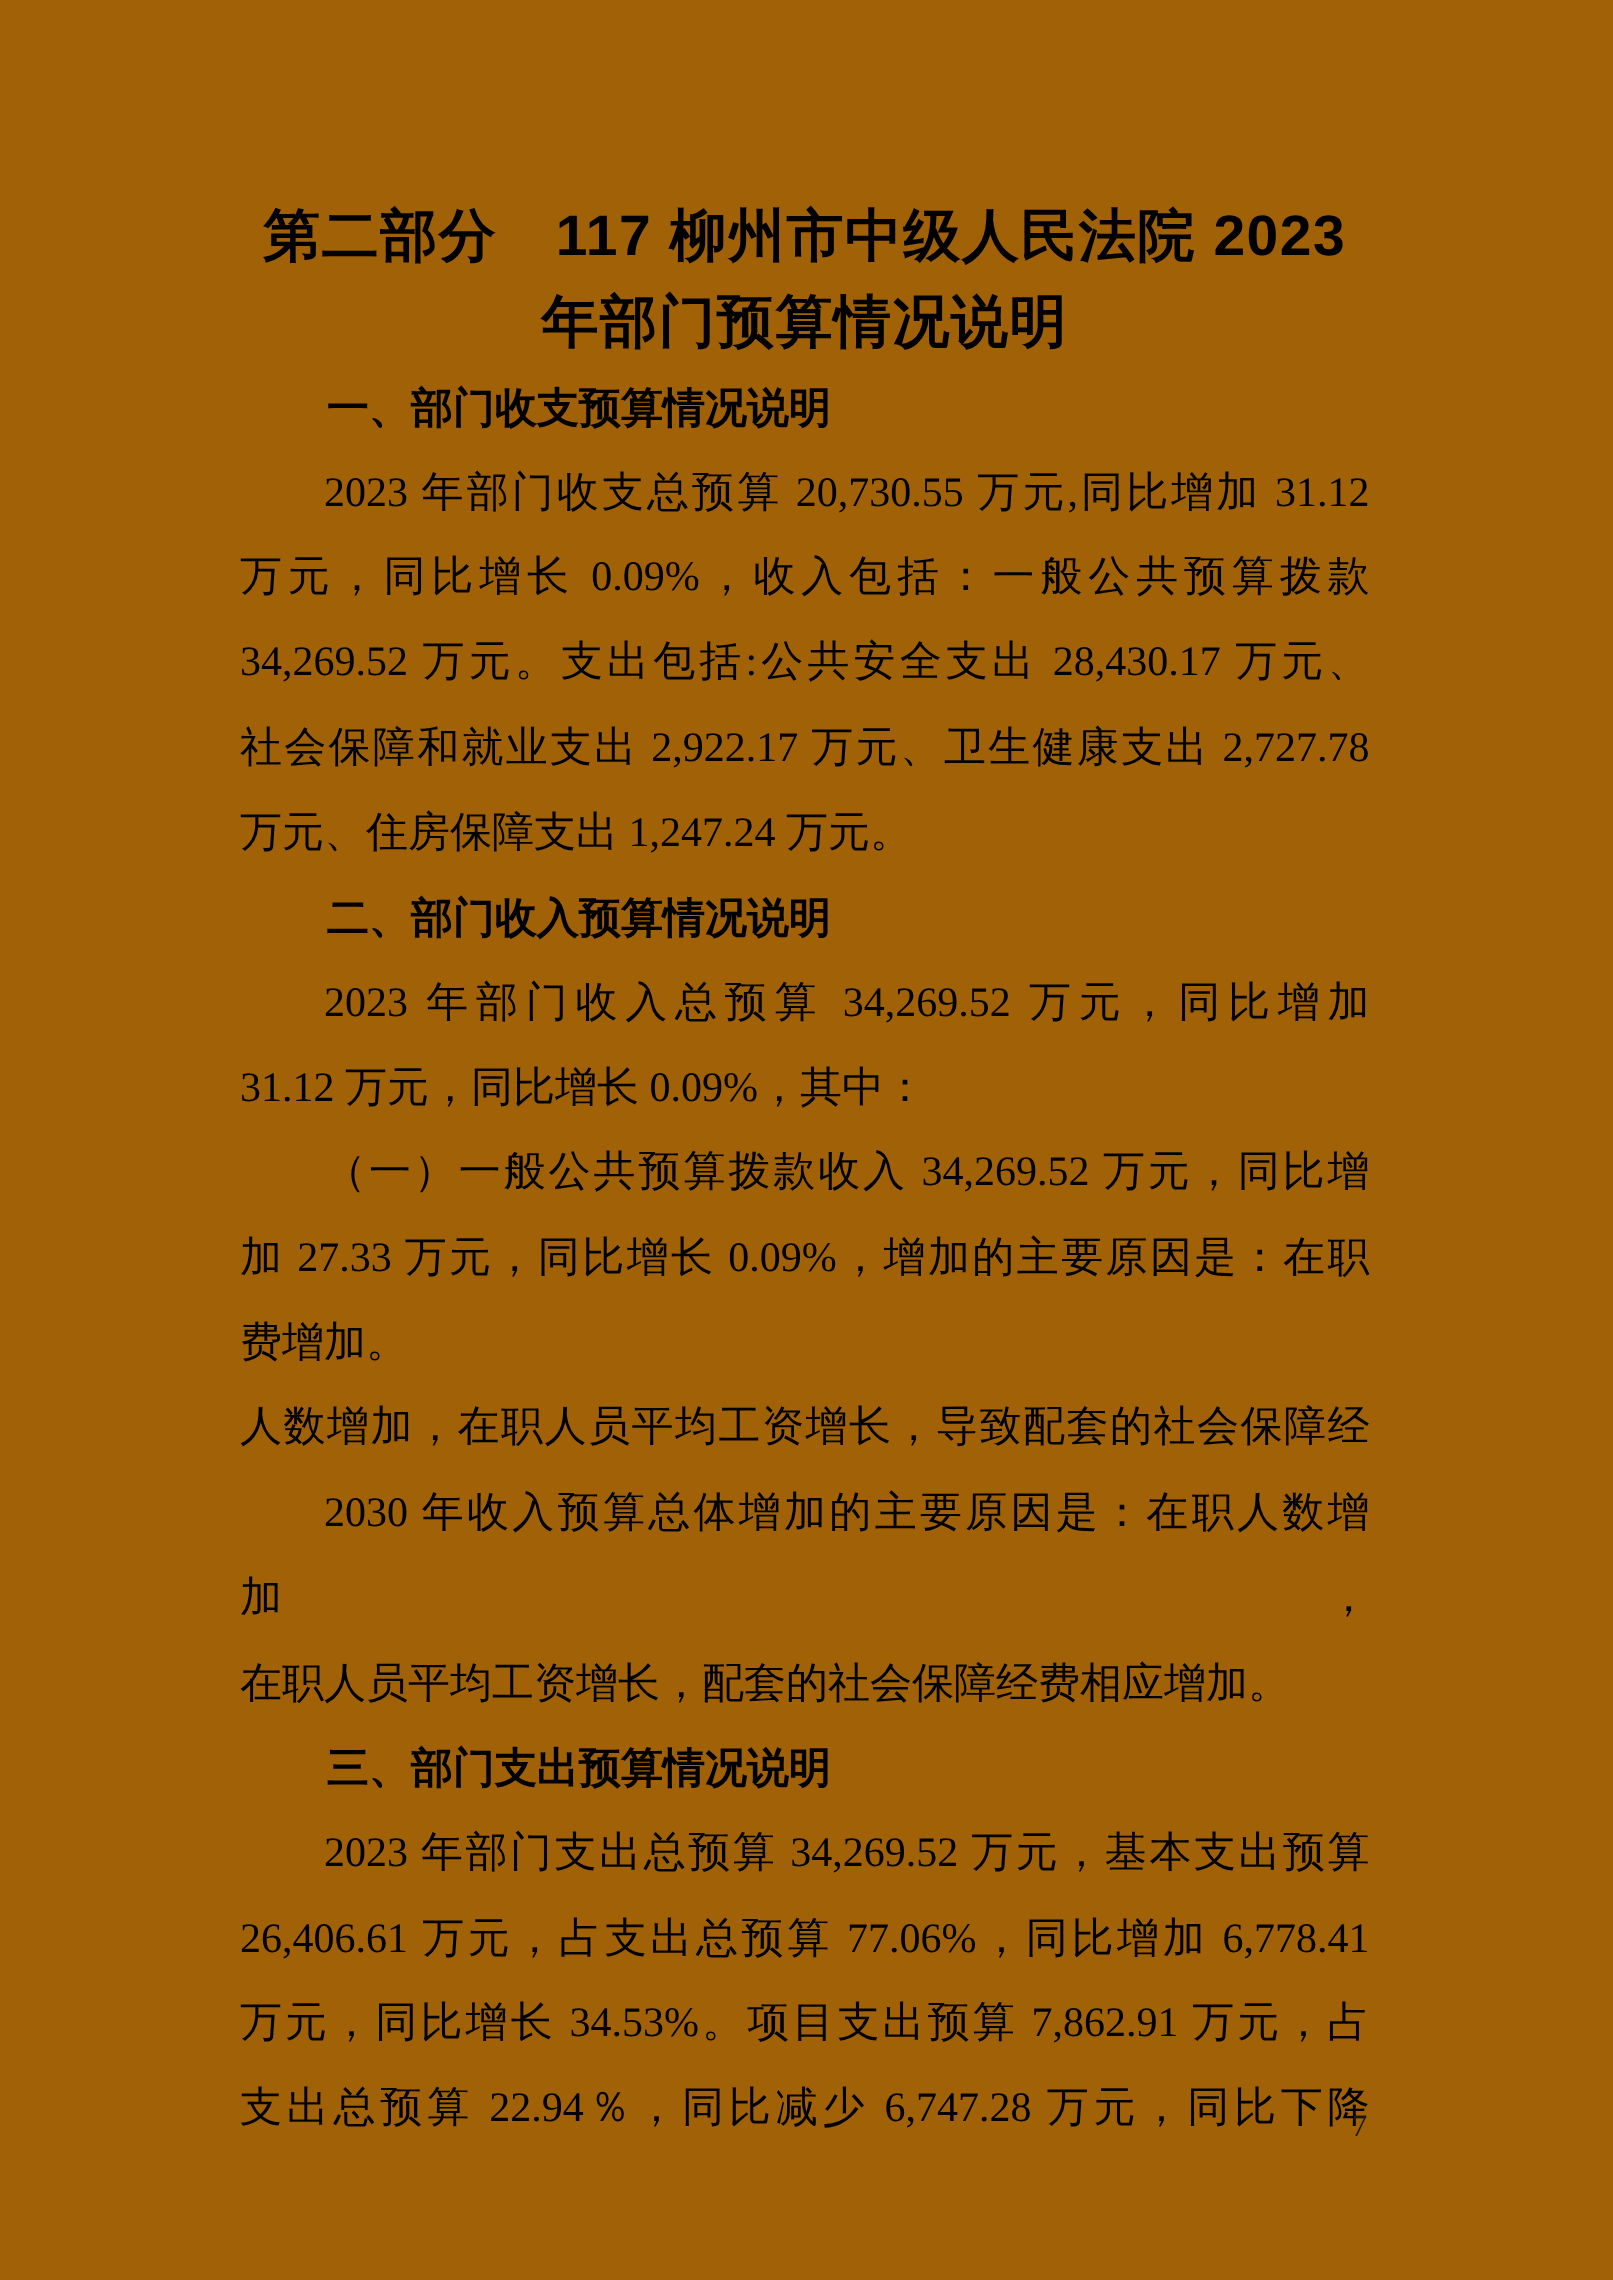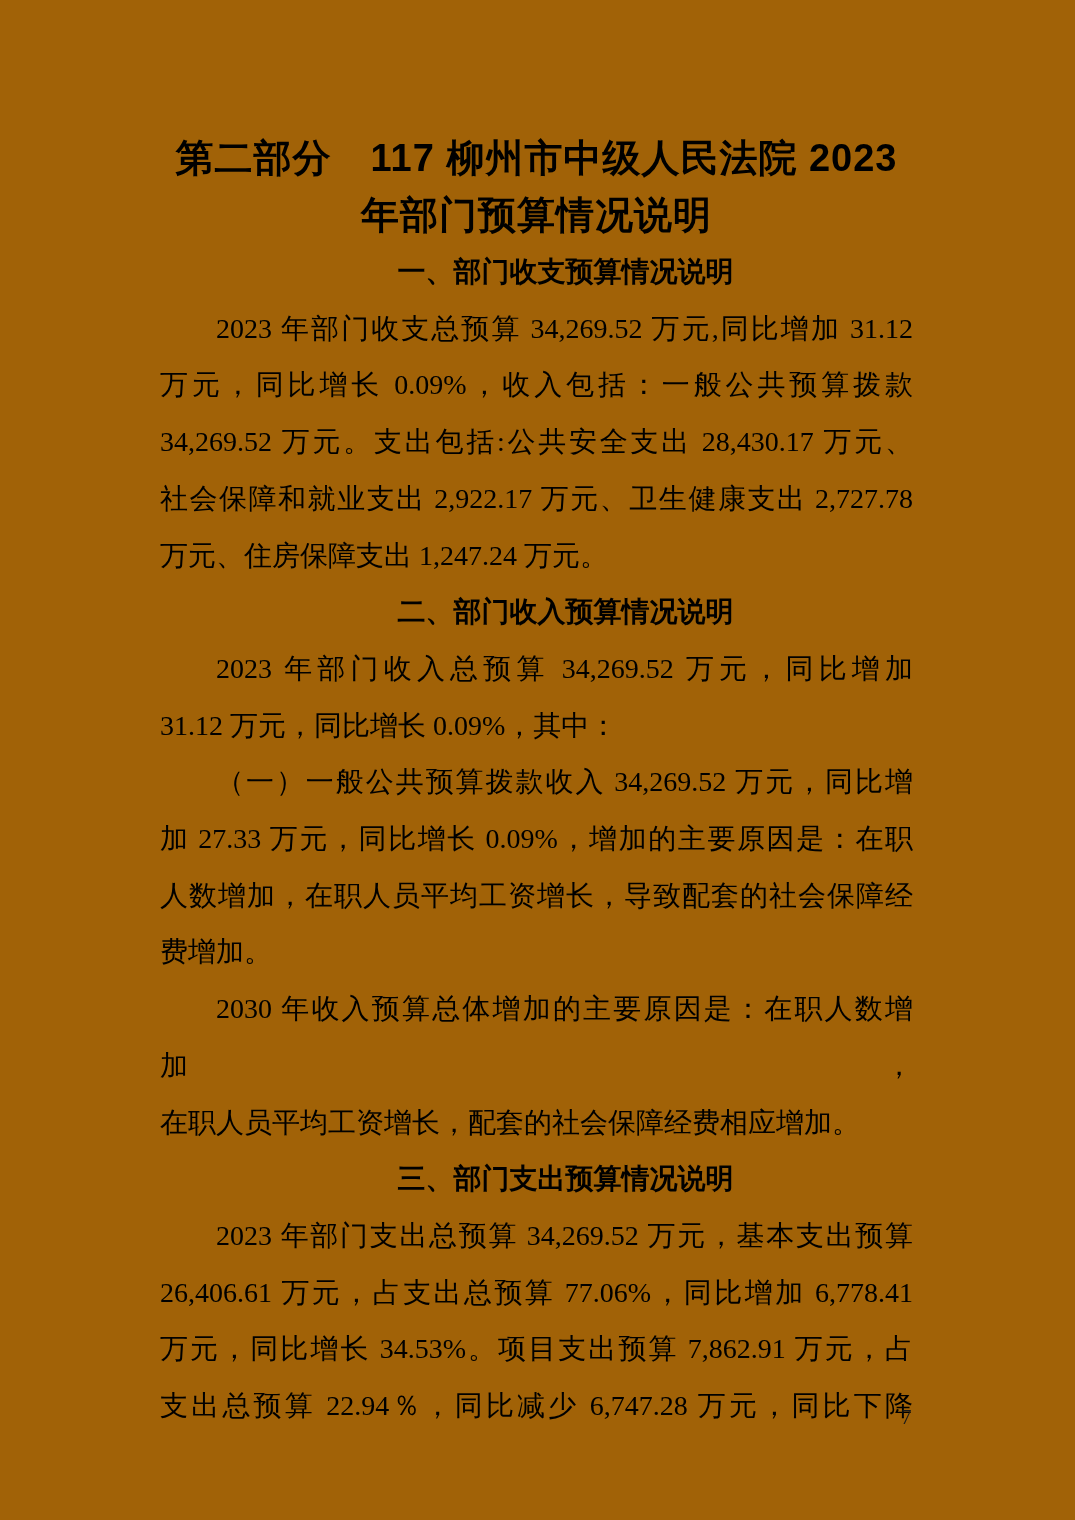--- a/index.html
+++ b/index.html
@@ -28,21 +28,21 @@
     line-height: 57px;
     text-align: center;
     letter-spacing: 1px;
   }
   .heading {
     font-family: "Liberation Sans", "DejaVu Sans", sans-serif;
     font-weight: 700;
     font-size: 28px;
     line-height: 56.7px;
     text-indent: 58px;
-    text-align: center;
+    text-align: left;
   }
   .line {
     font-family: "Liberation Serif", "DejaVu Serif", serif;
     font-size: 28px;
     line-height: 56.7px;
     text-align: justify;
     text-align-last: justify;
   }
   .line.nojust {
     text-align: left;
@@ -63,32 +63,32 @@
 </style>
 </head>
 <body>
 
 <div class="page">
   <div class="content">
     <div class="title">第二部分　117 柳州市中级人民法院 2023</div>
     <div class="title">年部门预算情况说明</div>
     <div id="doc-body">
         <div class="heading">一、部门收支预算情况说明</div>
-        <div class="line indent">2023 年部门收支总预算 34,269.52 万元,同比增加 31.12</div>
+        <div class="line indent">2023 年部门收支总预算 20,730.55 万元,同比增加 31.12</div>
         <div class="line">万元，同比增长 0.09%，收入包括：一般公共预算拨款</div>
         <div class="line">34,269.52 万元。支出包括:公共安全支出 28,430.17 万元、</div>
         <div class="line">社会保障和就业支出 2,922.17 万元、卫生健康支出 2,727.78</div>
         <div class="line nojust">万元、住房保障支出 1,247.24 万元。</div>
         <div class="heading">二、部门收入预算情况说明</div>
         <div class="line indent">2023 年部门收入总预算 34,269.52 万元，同比增加</div>
         <div class="line nojust">31.12 万元，同比增长 0.09%，其中：</div>
         <div class="line indent">（一）一般公共预算拨款收入 34,269.52 万元，同比增</div>
         <div class="line">加 27.33 万元，同比增长 0.09%，增加的主要原因是：在职</div>
+        <div class="line nojust">费增加。</div>
         <div class="line">人数增加，在职人员平均工资增长，导致配套的社会保障经</div>
-        <div class="line nojust">费增加。</div>
         <div class="line indent">2030 年收入预算总体增加的主要原因是：在职人数增加，</div>
         <div class="line nojust">在职人员平均工资增长，配套的社会保障经费相应增加。</div>
         <div class="heading">三、部门支出预算情况说明</div>
         <div class="line indent">2023 年部门支出总预算 34,269.52 万元，基本支出预算</div>
         <div class="line">26,406.61 万元，占支出总预算 77.06%，同比增加 6,778.41</div>
         <div class="line">万元，同比增长 34.53%。项目支出预算 7,862.91 万元，占</div>
         <div class="line">支出总预算 22.94％，同比减少 6,747.28 万元，同比下降</div>
       </div>
   </div>
   <div class="pageno">7</div>

